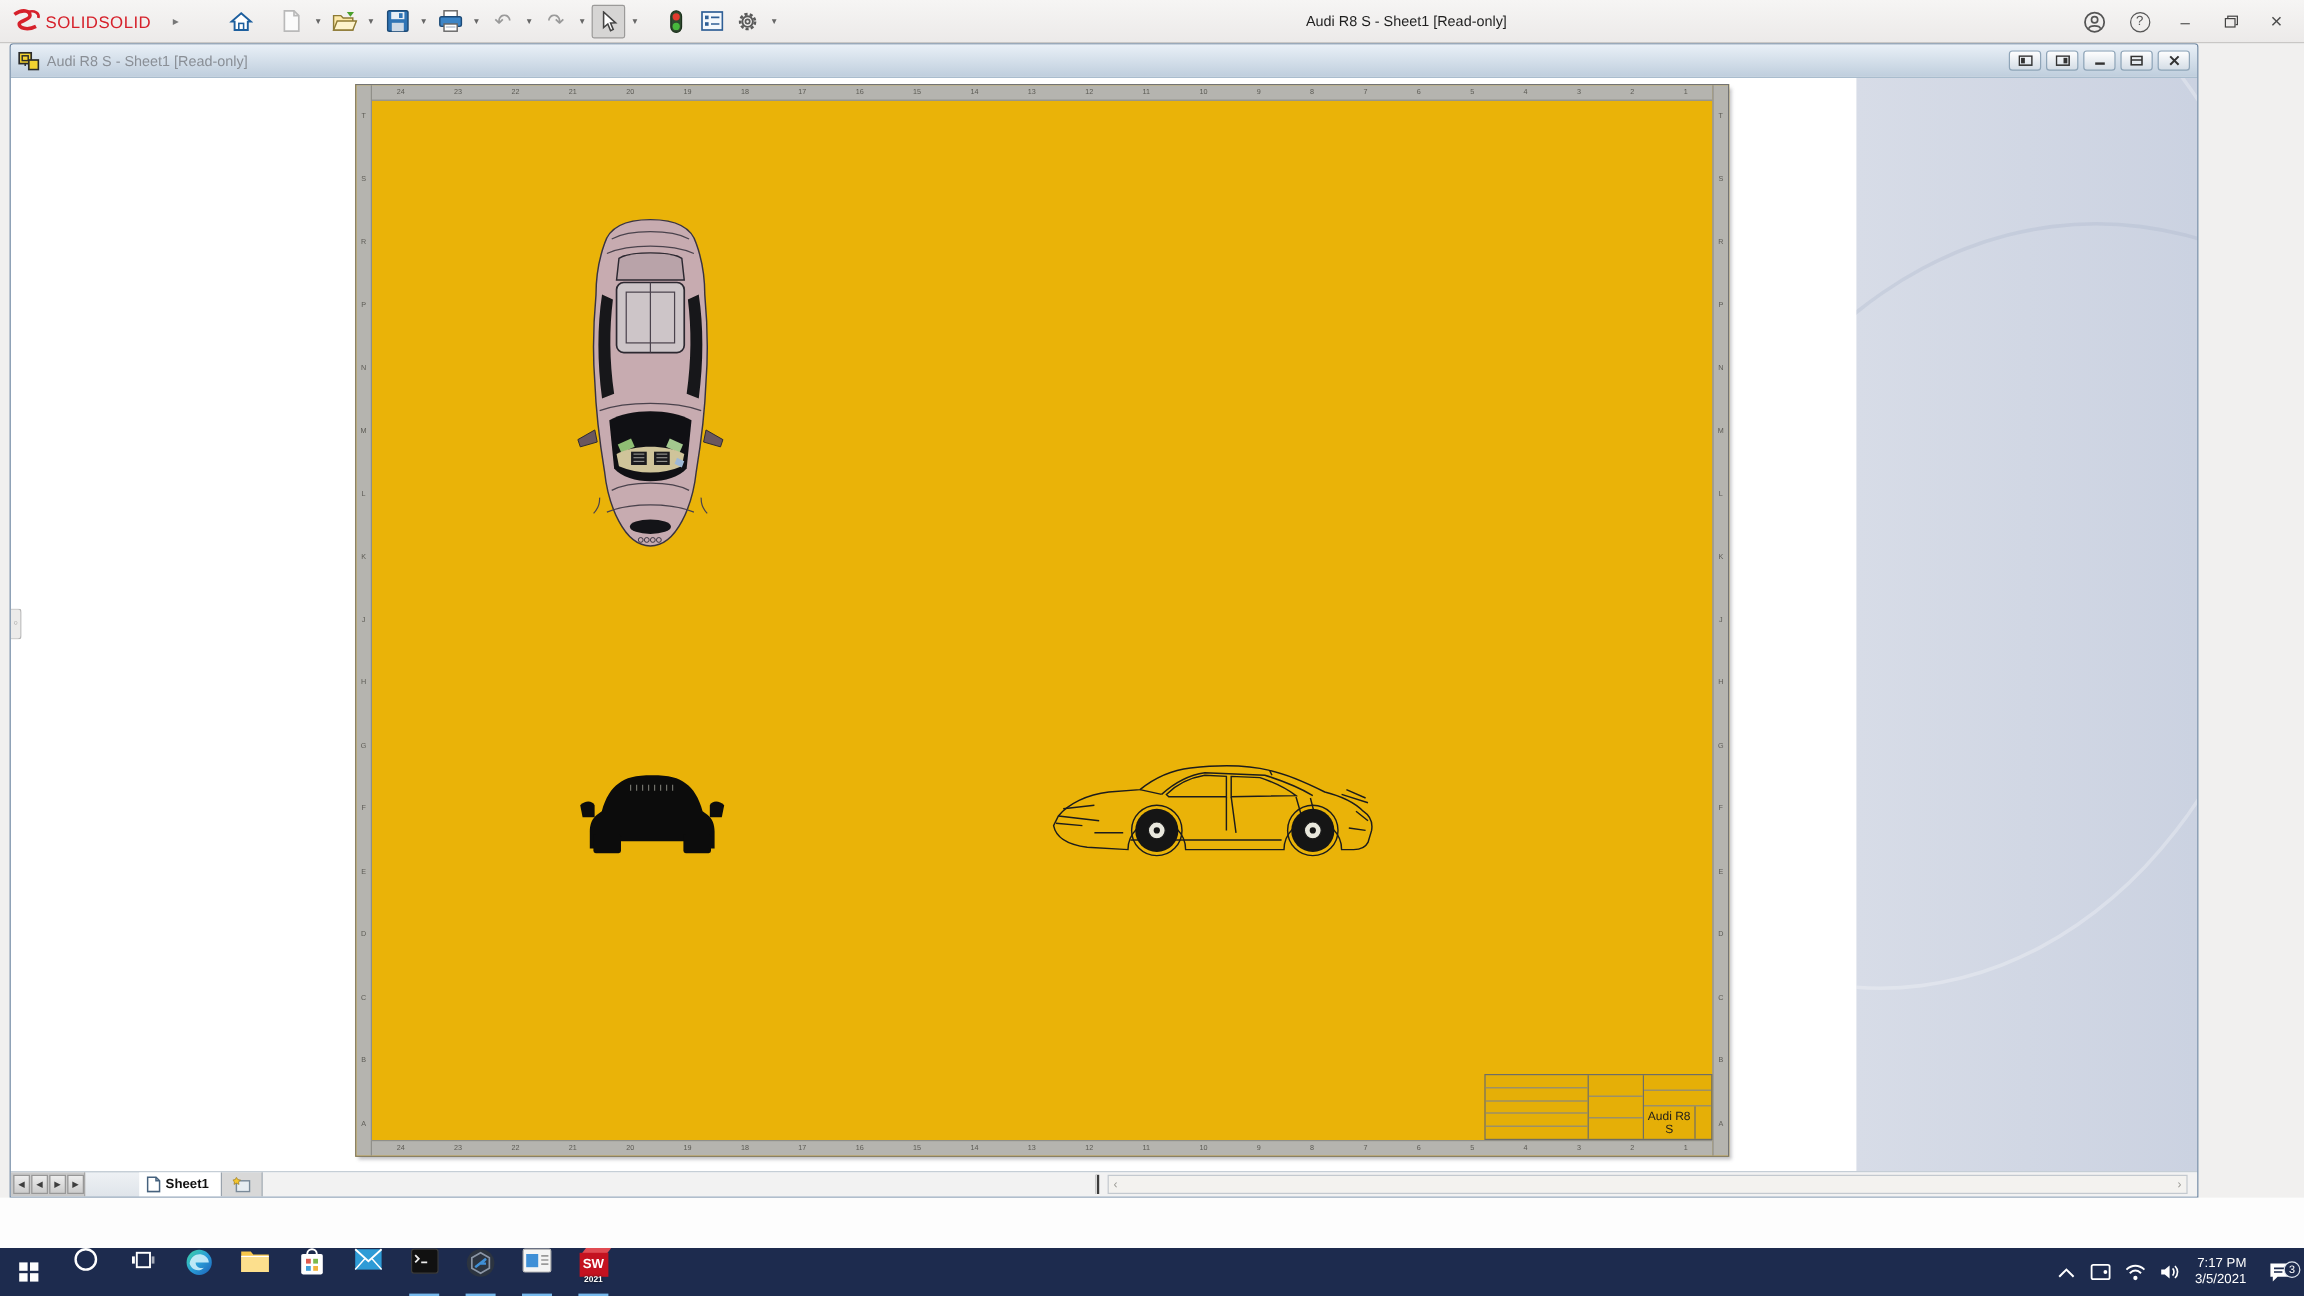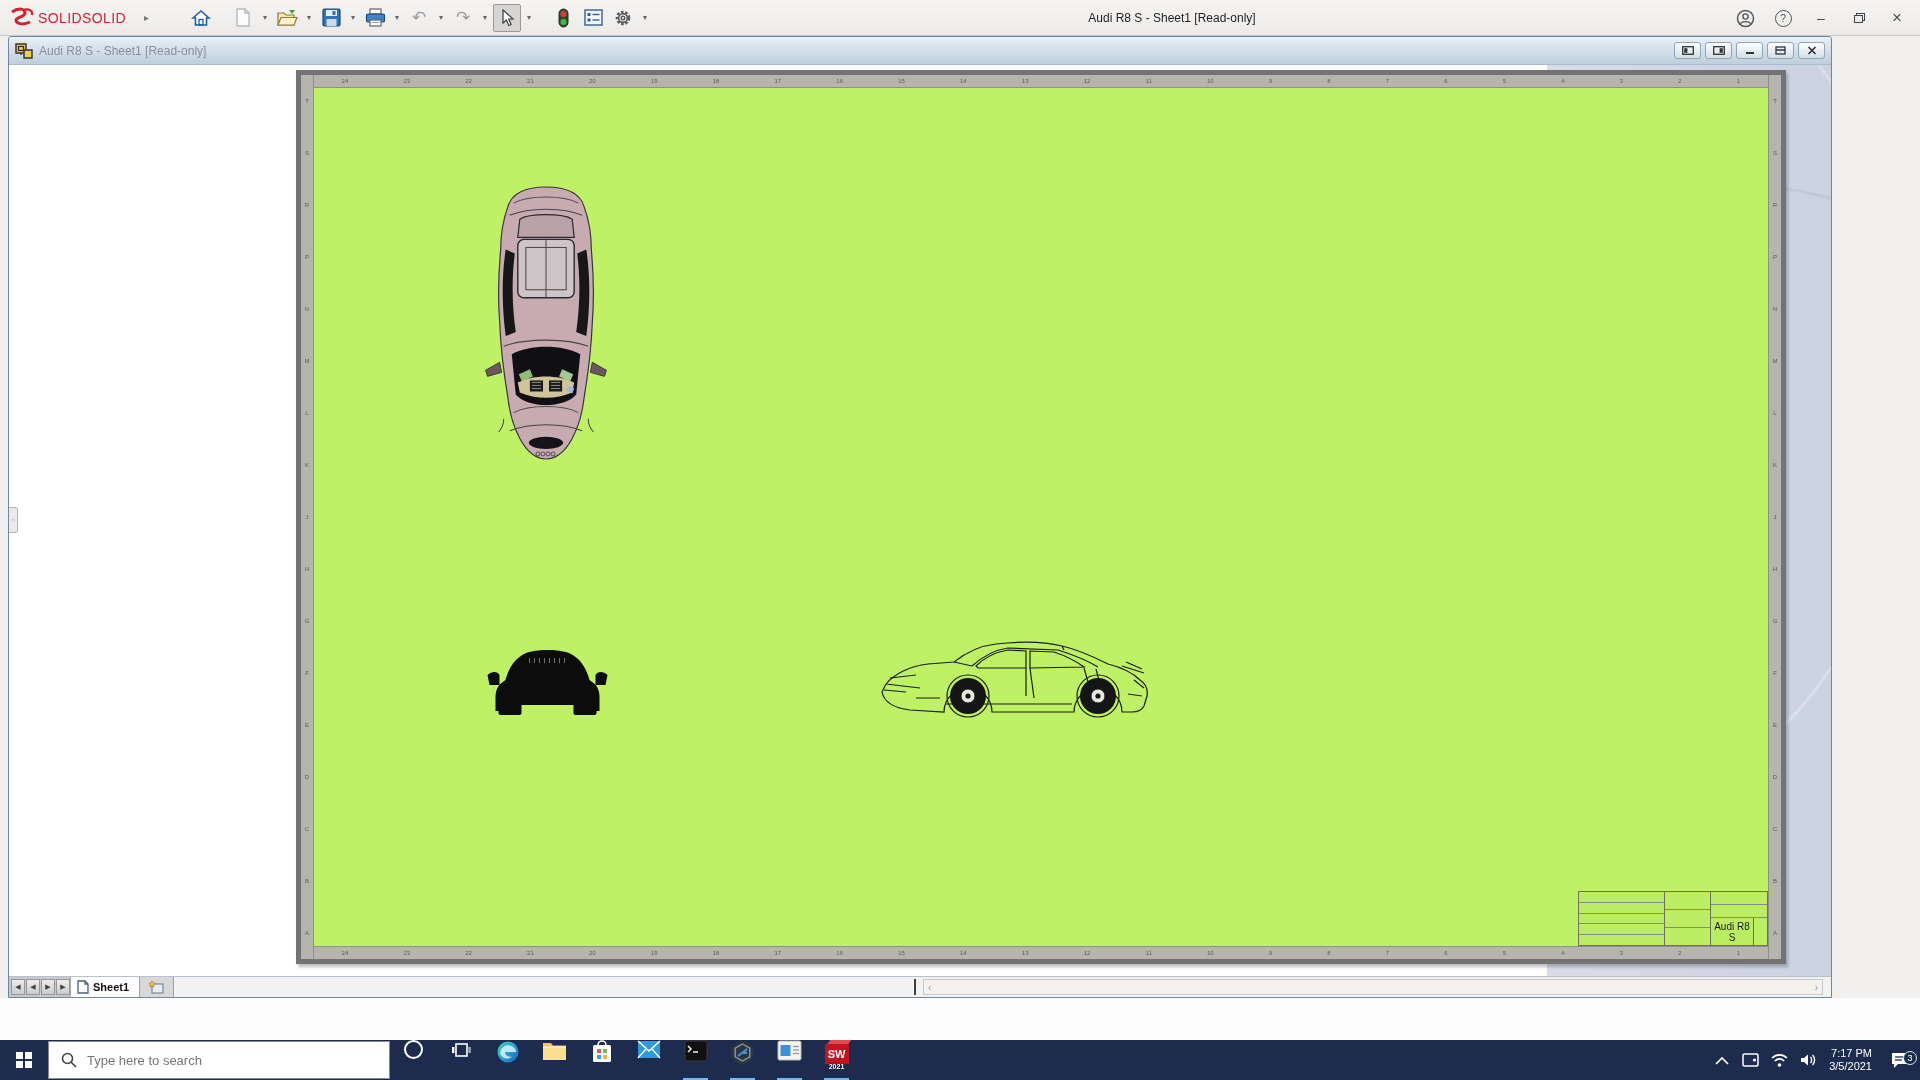--- a/index.html
+++ b/index.html
@@ -39,21 +39,21 @@
   .dcbtn { width:27px; height:17px; border:1px solid #8fa5b8; border-radius:3px; background:linear-gradient(#fefefe,#d4dde6); display:flex; align-items:center; justify-content:center; }
 
   .viewport { position:relative; flex:1; background:#ffffff; overflow:hidden; }
   .bg-right { position:absolute; left:1538px; top:0; right:0; bottom:0; background:linear-gradient(90deg,#d7dce7,#cbd2e1); overflow:hidden; }
   .swoosh { position:absolute; width:700px; height:900px; border:3px solid rgba(255,255,255,.28); border-radius:50%; left:-330px; top:-140px; }
   .swoosh.s2 { left:-180px; top:120px; width:760px; height:980px; border-color:rgba(160,170,195,.25); }
 
   .collapsed-tab { position:absolute; left:0; top:442px; width:9px; height:26px; background:#ecebea; border:1px solid #b5b5b5; border-left:none; border-radius:0 3px 3px 0; display:flex; align-items:center; justify-content:center; font-size:6px; color:#888; }
 
   
-  .sheet { position:absolute; left:287px; top:5px; width:1490px; height:894px; background:#bef264; border:5px solid #737373; box-shadow:2px 3px 3px rgba(70,70,80,.35); }
+  .sheet { position:absolute; left:287px; top:5px; width:1145px; height:894px; background:#eab308; border:1px solid #737373; box-shadow:2px 3px 3px rgba(70,70,80,.35); }
   .zone { position:absolute; background:#b5b4af; display:flex; justify-content:space-around; align-items:center; font-size:6px; color:#5c5b55; }
   .zone span { display:block; }
   .zone-top    { top:0; left:13px; right:13px; height:13px; border-bottom:1px solid #908f89; }
   .zone-bottom { bottom:0; left:13px; right:13px; height:13px; border-top:1px solid #908f89; }
   .zone-left   { left:0; top:0; bottom:0; width:13px; flex-direction:column; border-right:1px solid #908f89; }
   .zone-right  { right:0; top:0; bottom:0; width:13px; flex-direction:column; border-left:1px solid #908f89; }
 
   
   .tblock { position:absolute; right:13px; bottom:13px; width:190px; height:55px; border:1px solid #6f6e66; display:flex; font-size:5px; color:#55544e; background:rgba(0,0,0,0.02); }
   .tb-col { display:flex; flex-direction:column; }
@@ -65,21 +65,21 @@
   .tb-title { flex:2.2; display:flex; align-items:center; }
   .tb-title span { flex:1; text-align:center; font-size:10px; color:#1c1c1c; }
   .tb-mini { width:14px; height:100%; border-left:1px solid #6f6e66; }
 
   .view { position:absolute; }
 
   
   .bottom-row { height:21px; background:linear-gradient(#eef1f4,#dfe4ea); border-top:1px solid #b7c2cd; position:relative; display:flex; align-items:stretch; }
   .navgroup { display:flex; align-items:center; gap:1px; padding-left:2px; background:#c9c9c9; border-right:1px solid #a8a8a8; }
   .navbtn { width:14px; height:16px; background:linear-gradient(#ececec,#cccccc); border:1px solid #979797; font-size:7px; color:#3e3e3e; display:flex; align-items:center; justify-content:center; }
-  .sheettab { display:flex; align-items:center; gap:4px; padding:0 10px 0 6px; background:#ffffff; border-right:1px solid #9aa3ad; font-size:11px; font-weight:bold; color:#111; }
+  .sheettab { display:flex; align-items:center; gap:4px; padding:0 10px 0 6px; background:#ffffff; border-right:1px solid #9aa3ad; font-size:11px; font-weight:bold; color:#111;margin-left:45px; }
   .addtab { width:34px; display:flex; align-items:center; justify-content:center; background:#d8d8d8; border-right:1px solid #9aa3ad; }
   .tabfill { flex:1; background:#f2f2f2; }
   .splitter { position:absolute; left:904px; top:2px; width:3px; height:16px; background:#3c3c3c; border-left:1px solid #fff; }
   .hscroll { position:absolute; left:914px; right:8px; top:2px; height:16px; background:#f3f2ef; border:1px solid #c3c9cf; display:flex; justify-content:space-between; align-items:center; font-size:10px; color:#9a9a94; padding:0 4px; }
 
   
   .taskbar { position:absolute; left:0; top:1040px; width:1920px; height:40px; background:#1d2b4e; display:flex; align-items:stretch; z-index:40; color:#fff; }
   .startbtn { width:48px; display:flex; align-items:center; justify-content:center; }
   .winlogo { display:grid; grid-template-columns:7px 7px; grid-template-rows:7px 7px; gap:1.4px; }
   .winlogo i { background:#fefefe; display:block; }
@@ -509,27 +509,20 @@
 
 <div class="taskbar">
   <div class="startbtn">
     <span class="winlogo">
         <i></i>
         <i></i>
         <i></i>
         <i></i>
       </span>
   </div>
-  <div class="searchbox">
-    <svg width="16" height="16" viewBox="0 0 16 16">
-        <circle cx="6.5" cy="6.5" r="5" fill="none" stroke="#444" stroke-width="1.6"></circle>
-        <line x1="10.2" y1="10.2" x2="15" y2="15" stroke="#444" stroke-width="1.6"></line>
-      </svg>
-    <input type="text" placeholder="Type here to search" style="">
-  </div>
   <div class="tb-ic">
       <span class="cortana"></span>
     </div>
   <div class="tb-ic">
     <svg width="20" height="20" viewBox="0 0 20 20">
         <rect x="5" y="4" width="11" height="12" fill="none" stroke="#fff" stroke-width="1.6"></rect>
         <rect x="1" y="7" width="2.4" height="6" fill="#fff"></rect>
         <rect x="17.4" y="7" width="2.4" height="6" fill="#fff" opacity="0.6"></rect>
       </svg>
   </div>

